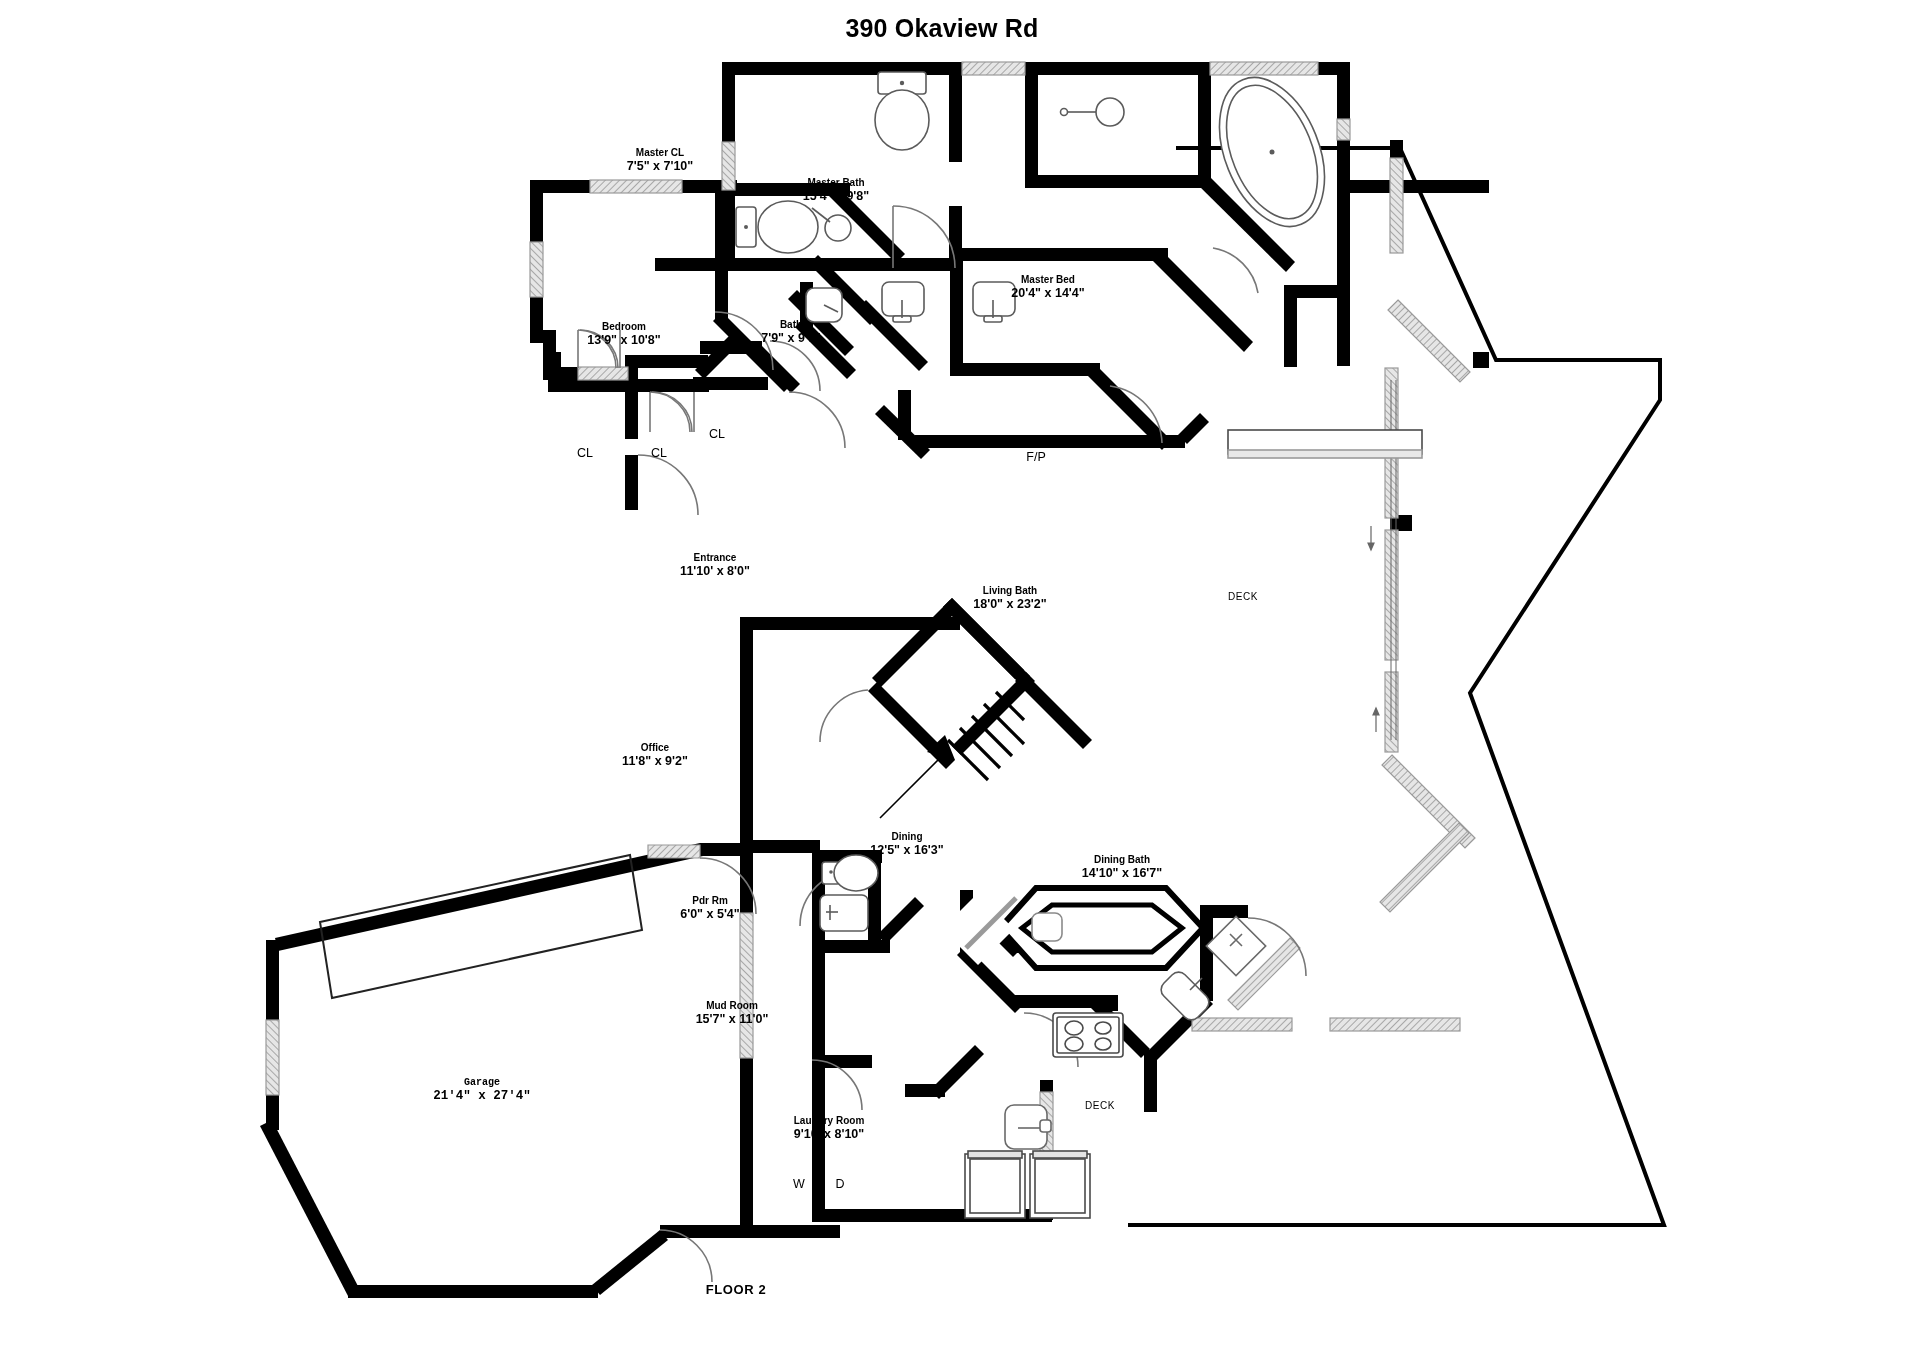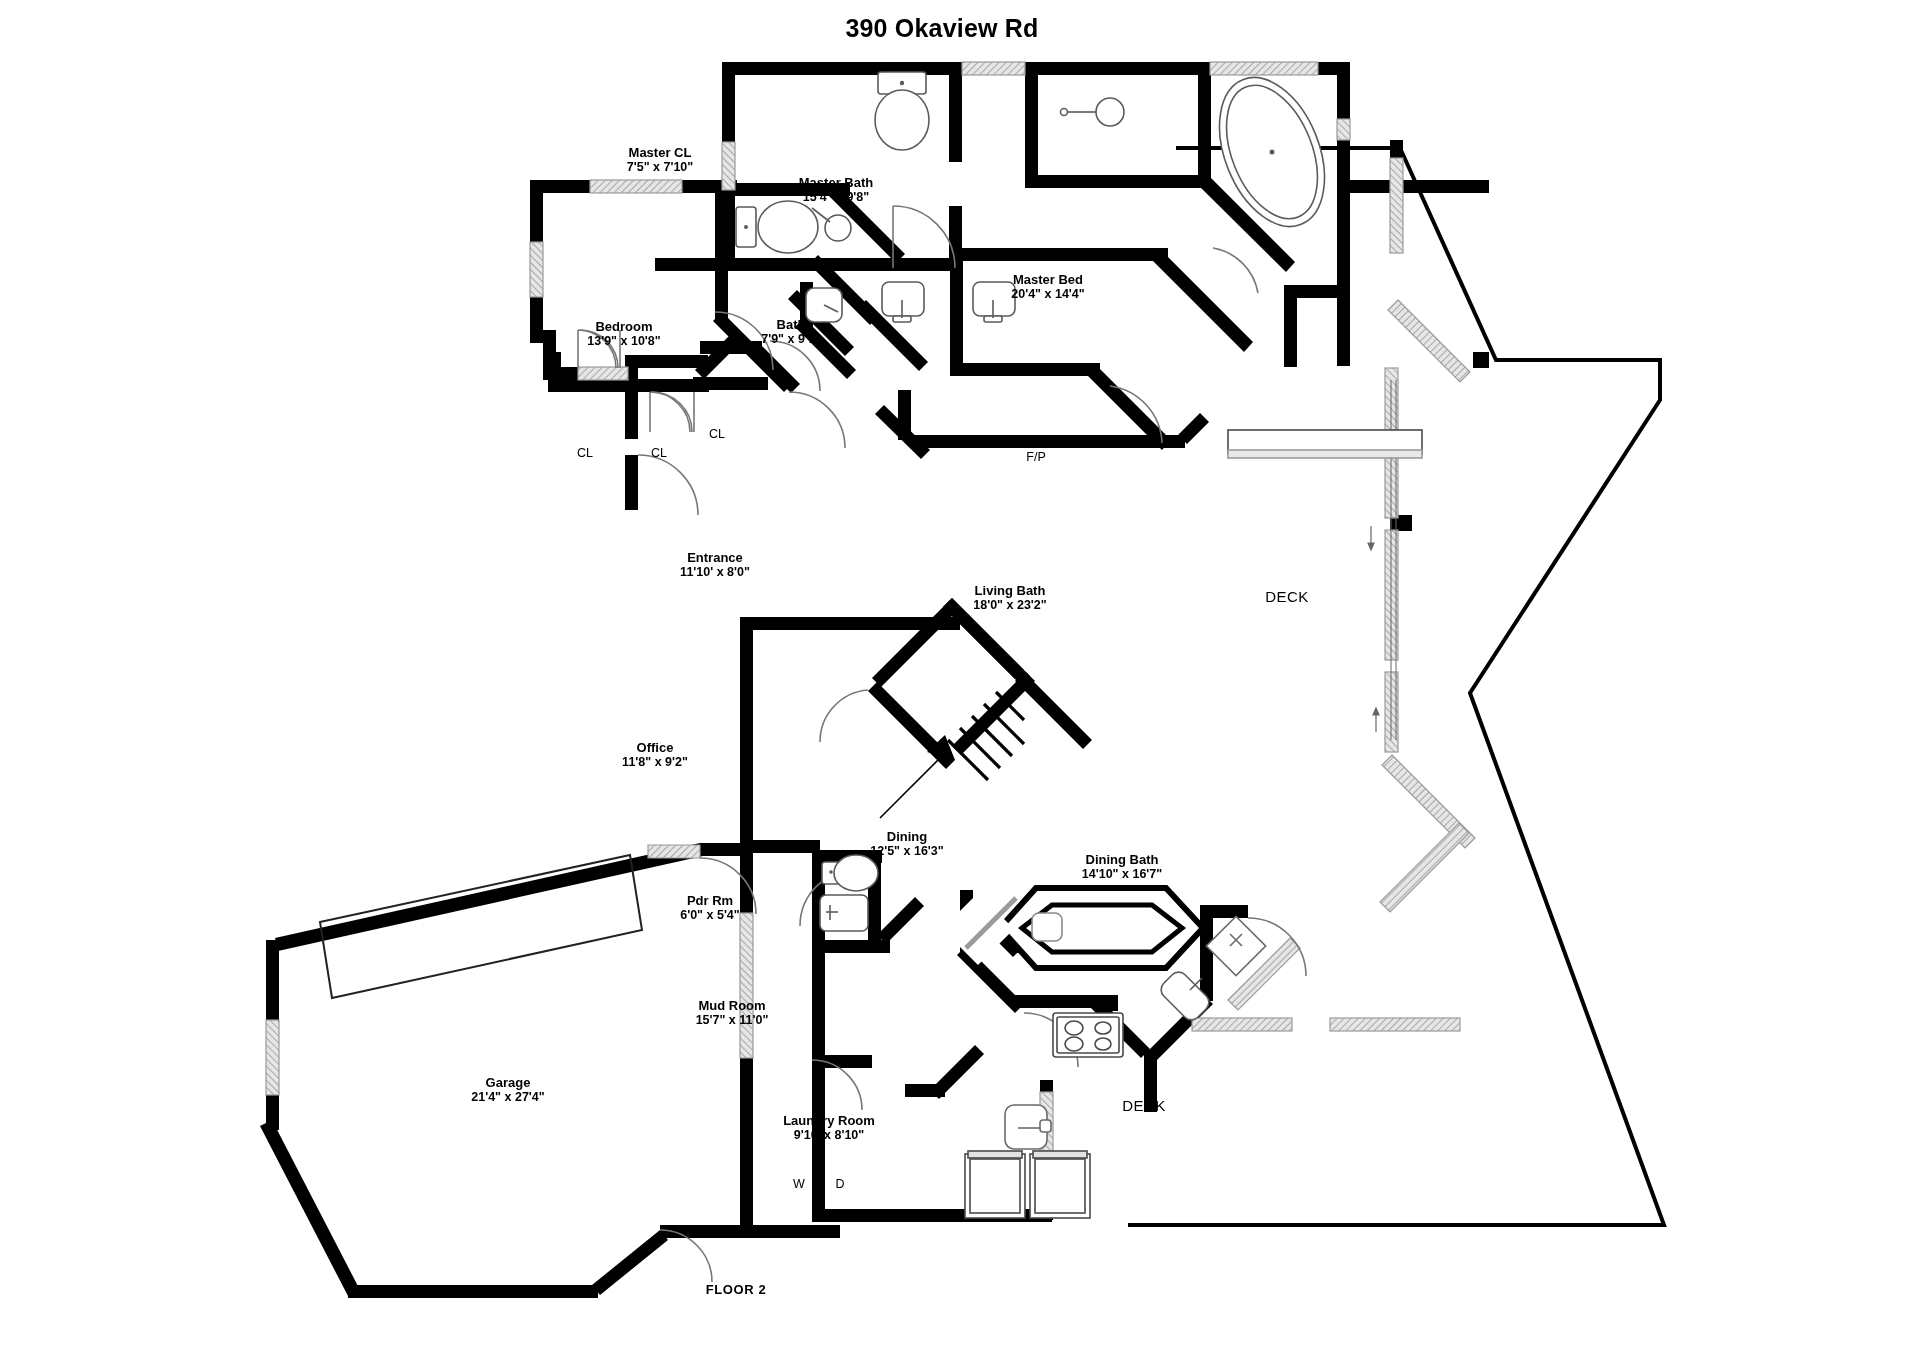--- a/index.html
+++ b/index.html
@@ -46,32 +46,32 @@
     position: absolute;
     text-align: center;
     font-family: "Liberation Sans", sans-serif;
     font-weight: bold;
     color: #000;
     line-height: 1.18;
     white-space: nowrap;
     transform: translate(-50%, -50%);
     pointer-events: none;
   }
-  .room-label .rl-name { display: block; font-size: 13px; margin-top: 24px; }
+  .room-label .rl-name { display: block; font-size: 10px; margin-top: 24px; }
   .room-label .rl-dim  { display: block; font-size: 12.5px; }
   .tag-label {
     position: absolute;
     font-family: "Liberation Sans", sans-serif;
     font-weight: normal;
     font-size: 12.5px;
     transform: translate(-50%, -50%);
     white-space: nowrap;
     pointer-events: none;
   }
-  .tag-label.big { font-size: 15px; letter-spacing: 0.5px; margin-left: 44px; }
+  .tag-label.big { font-size: 10px; letter-spacing: 0.5px; }
   .tag-label.appl { font-size: 12.5px; }
   .floor-tag {
     position: absolute;
     font-family: "Liberation Sans", sans-serif;
     font-weight: bold;
     font-size: 13px;
     letter-spacing: 0.6px;
     transform: translate(-50%, -50%);
     white-space: nowrap;
     margin-left: 16px;
@@ -438,21 +438,21 @@
         <span class="rl-dim">14'10" x 16'7"</span>
       </div>
       <div class="room-label" style="left: 710px; top: 896px;">
         <span class="rl-name">Pdr Rm</span>
         <span class="rl-dim">6'0" x 5'4"</span>
       </div>
       <div class="room-label" style="left: 732px; top: 1001px;">
         <span class="rl-name">Mud Room</span>
         <span class="rl-dim">15'7" x 11'0"</span>
       </div>
-      <div class="room-label" style="left: 508px; top: 1078px;">
+      <div class="room-label" style="left: 482px; top: 1078px; font-family: Liberation Mono, monospace;">
         <span class="rl-name">Garage</span>
         <span class="rl-dim">21'4" x 27'4"</span>
       </div>
       <div class="room-label" style="left: 829px; top: 1116px;">
         <span class="rl-name">Laundry Room</span>
         <span class="rl-dim">9'10' x 8'10"</span>
       </div>
     </div>
   <div id="closet-labels">
       <div class="tag-label" style="left: 585px; top: 453px;">CL</div>

